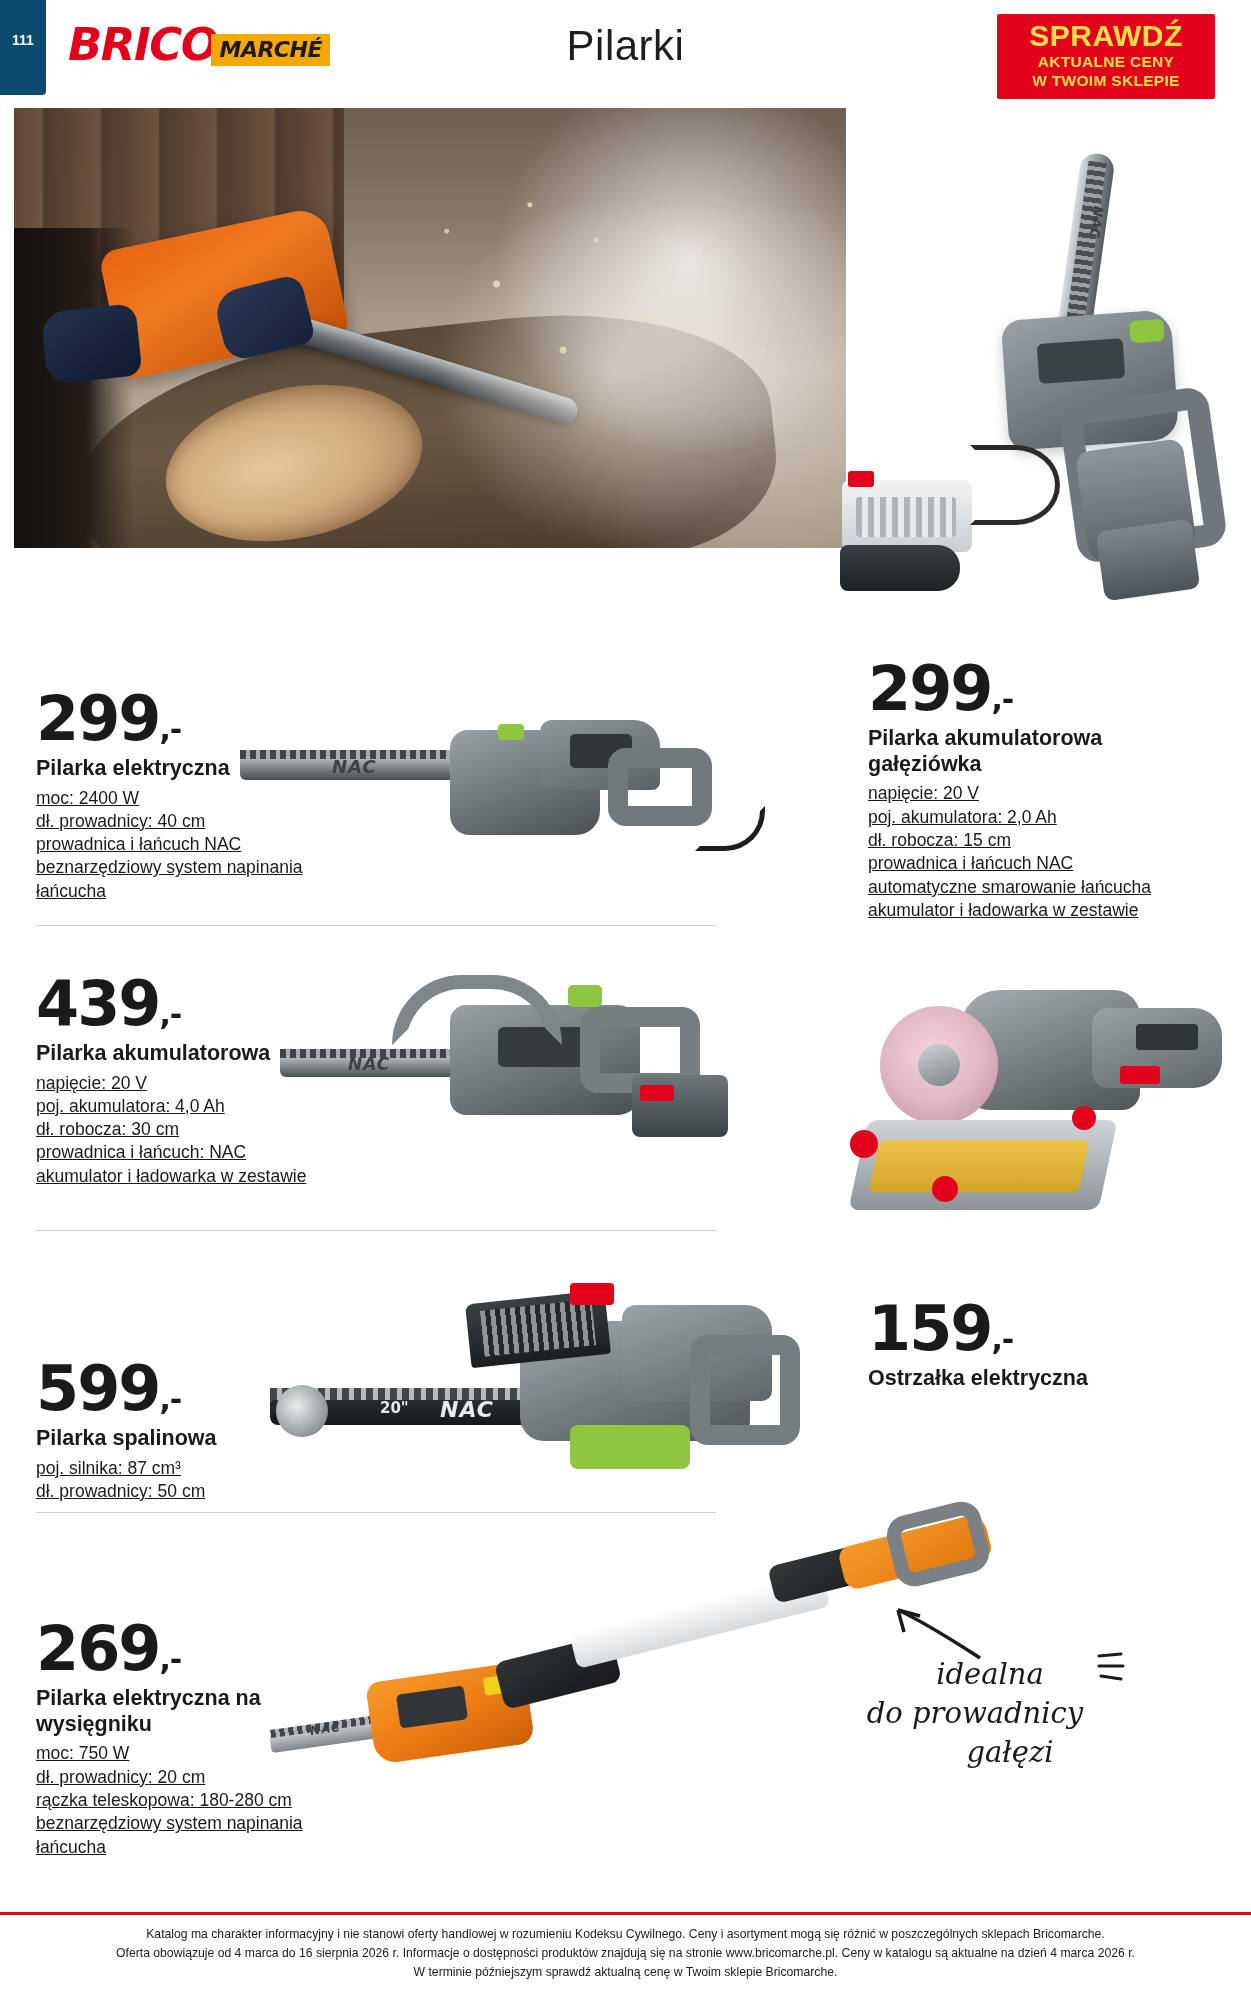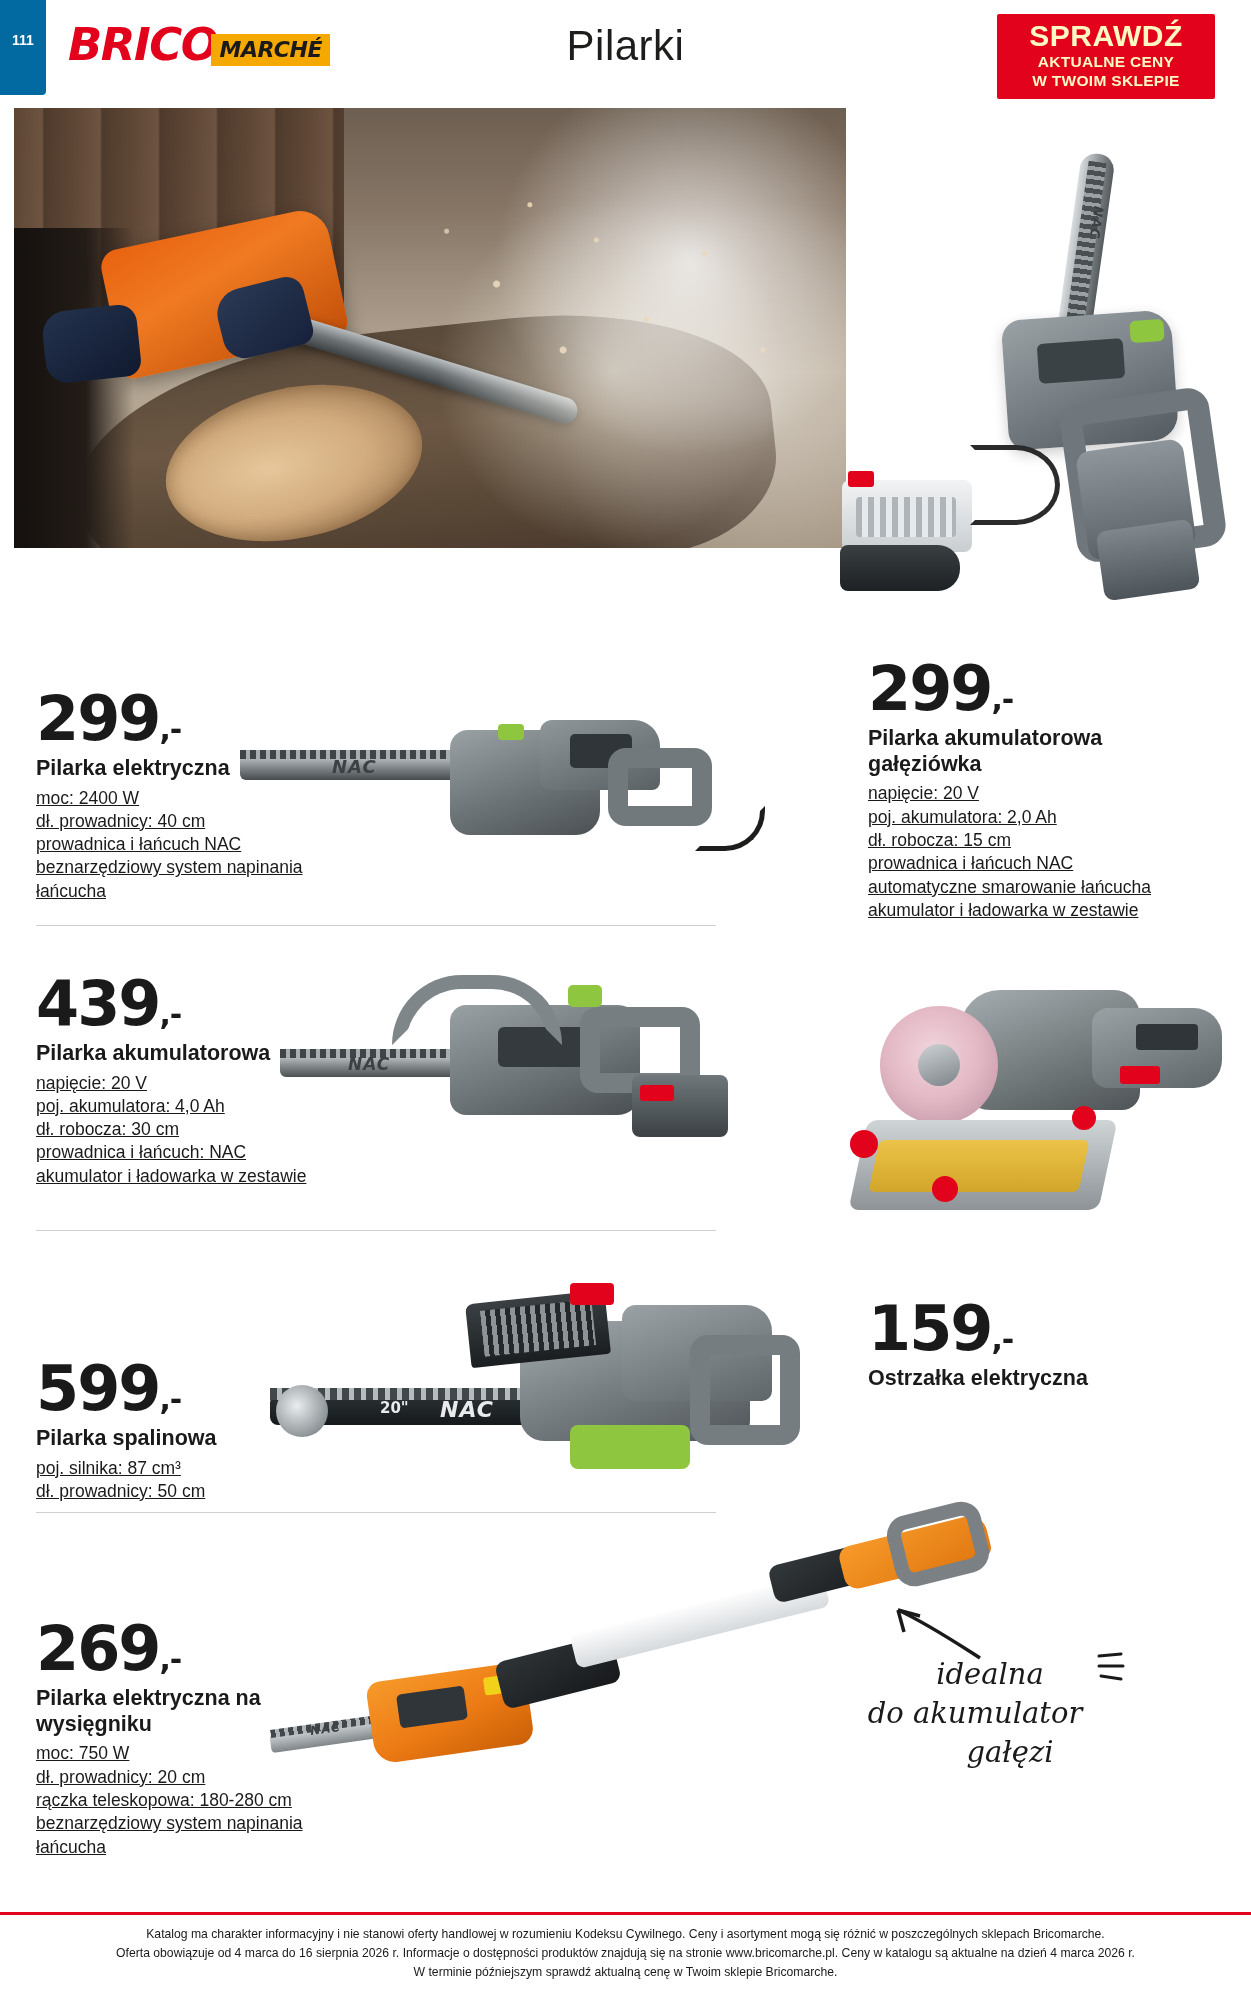--- a/index.html
+++ b/index.html
@@ -21,21 +21,21 @@
   
   .header {
     position: relative;
     height: 95px;
     width: 100%;
   }
   .pagebadge {
     position: absolute;
     left: 0; top: 0;
     width: 46px; height: 95px;
-    background: #0369a1;
+    background: #0c4a6e;
     display: flex;
     align-items: center;
     justify-content: center;
     border-bottom-right-radius: 4px;
   }
   .pagebadge span {
     color: #fff;
     font-size: 14px;
     font-weight: bold;
     transform: translateY(-8px);
@@ -79,21 +79,21 @@
     font-size: 42px;
     font-weight: 400;
     letter-spacing: 0.5px;
     color: #1d1d1b;
   }
   .sprawdz {
     position: absolute;
     right: 36px; top: 14px;
     width: 218px;
     background: #e2021b;
-    color: #fef9c3;
+    color: #fde047;
     text-align: center;
     padding: 6px 4px 9px;
     border-radius: 2px;
   }
   .sprawdz .l1 {
     font-size: 30px;
     font-weight: bold;
     letter-spacing: 0.5px;
     line-height: 1.05;
   }
@@ -501,21 +501,21 @@
       <div>moc: 750 W</div>
       <div>dł. prowadnicy: 20 cm</div>
       <div>rączka teleskopowa: 180-280 cm</div>
       <div>beznarzędziowy system napinania</div>
       <div>łańcucha</div>
     </div>
   </div>
 
   <div class="note">
     <div class="l1">idealna</div>
-    <div class="l2">do akumulator</div>
+    <div class="l2">do prowadnicy</div>
     <div class="l3">gałęzi</div>
   </div>
   <svg style="position:absolute;left:880px;top:1600px;width:110px;height:70px;" viewBox="0 0 110 70">
     <path d="M100 58 C 75 42, 48 24, 18 10" stroke="#1a1a1a" stroke-width="3.5" fill="none"></path>
     <path d="M18 10 L 40 16 M18 10 L 24 32" stroke="#1a1a1a" stroke-width="3.5" fill="none"></path>
   </svg>
   <svg style="position:absolute;left:1095px;top:1648px;width:40px;height:40px;" viewBox="0 0 40 40">
     <path d="M4 8 L 26 6 M4 18 L 28 18 M6 28 L 26 31" stroke="#1a1a1a" stroke-width="3" fill="none" stroke-linecap="round"></path>
   </svg>
 

